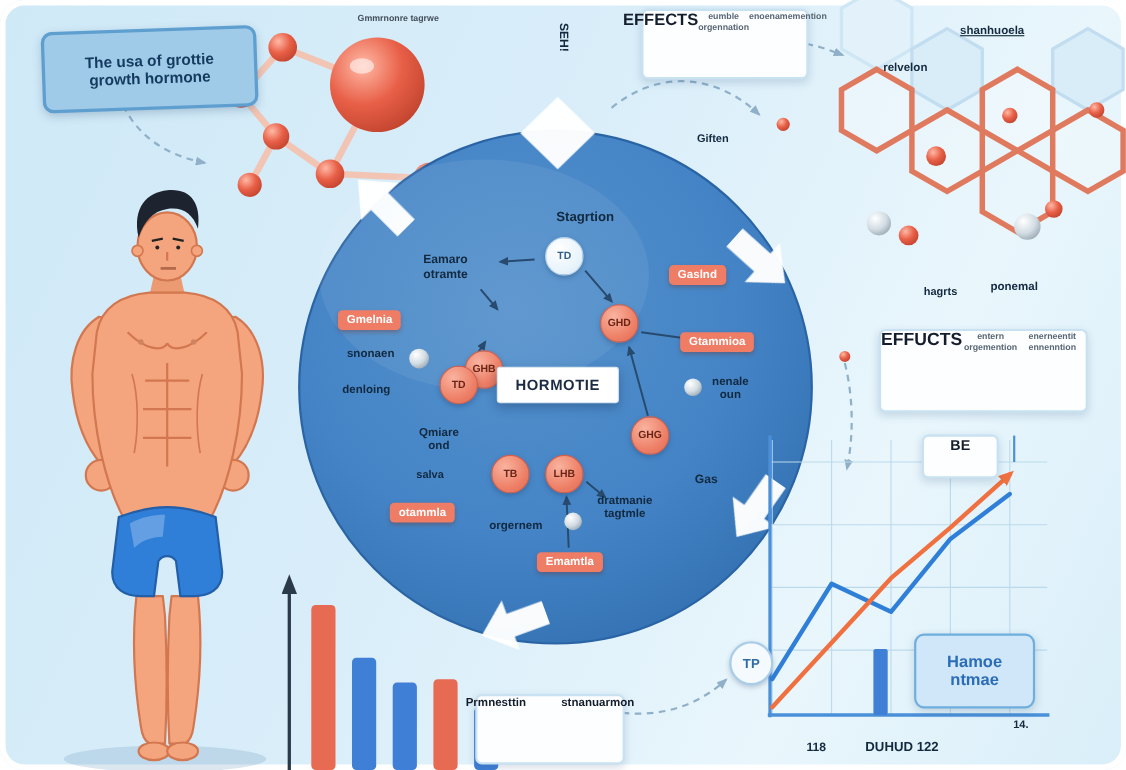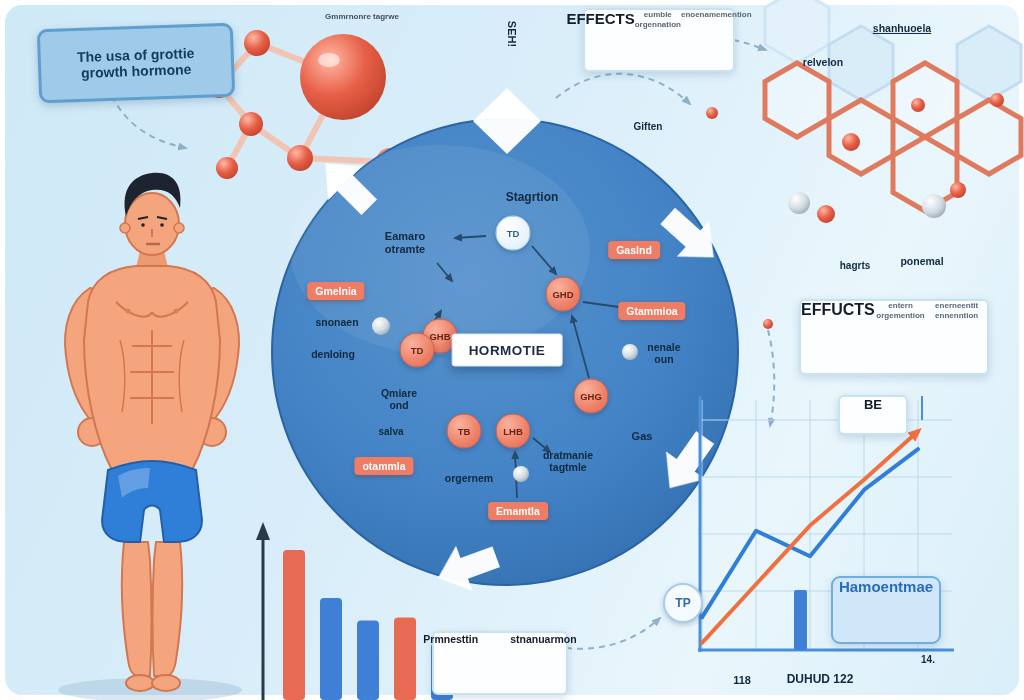--- a/index.html
+++ b/index.html
@@ -20,21 +20,21 @@
        background:radial-gradient(circle at 35% 30%,#f9b3a0,#ee8168 60%,#e06a52);border:1px solid #d55f47;
        color:#6b2415;font-size:9.5px;font-weight:800;display:flex;align-items:center;justify-content:center;
        box-shadow:0 2px 5px rgba(30,60,100,.35);}
   .bub.light{background:radial-gradient(circle at 35% 30%,#ffffff,#eaf4fb 60%,#d7e9f6);border:1px solid #b7d4ea;color:#2f5f8e;}
   .hormo{position:absolute;transform:translate(-50%,-50%);background:#fff;border:1px solid #d9e7f1;border-radius:3px;
          padding:8px 16px;font-size:13.5px;font-weight:800;letter-spacing:.5px;color:#1b2b44;box-shadow:0 4px 10px rgba(20,50,90,.35);white-space:nowrap;}
   .bluebox{position:absolute;background:#9fcbe9;border:3px solid #5f9fd0;border-radius:10px;text-align:center;
            display:flex;flex-direction:column;justify-content:center;color:#143a5e;font-weight:800;
            box-shadow:0 3px 8px rgba(40,80,120,.25);}
   .hamoe{position:absolute;background:#cfe7f8;border:2.5px solid #6faedd;border-radius:9px;text-align:center;
-         display:flex;flex-direction:row;justify-content:center;color:#2a6cb8;font-weight:800;
+         display:flex;flex-direction:column;justify-content:center;color:#2a6cb8;font-weight:800;
          box-shadow:0 3px 8px rgba(40,80,120,.2);}
   .tpbub{position:absolute;transform:translate(-50%,-50%);width:36px;height:36px;border-radius:50%;background:#f4fafd;
          border:2px solid #a9cde8;color:#2f6ba6;font-size:12px;font-weight:800;display:flex;align-items:center;justify-content:center;
          box-shadow:0 2px 5px rgba(30,60,100,.25);}
 </style>
 </head>
 <body>
 
 <div class="stage">
 

